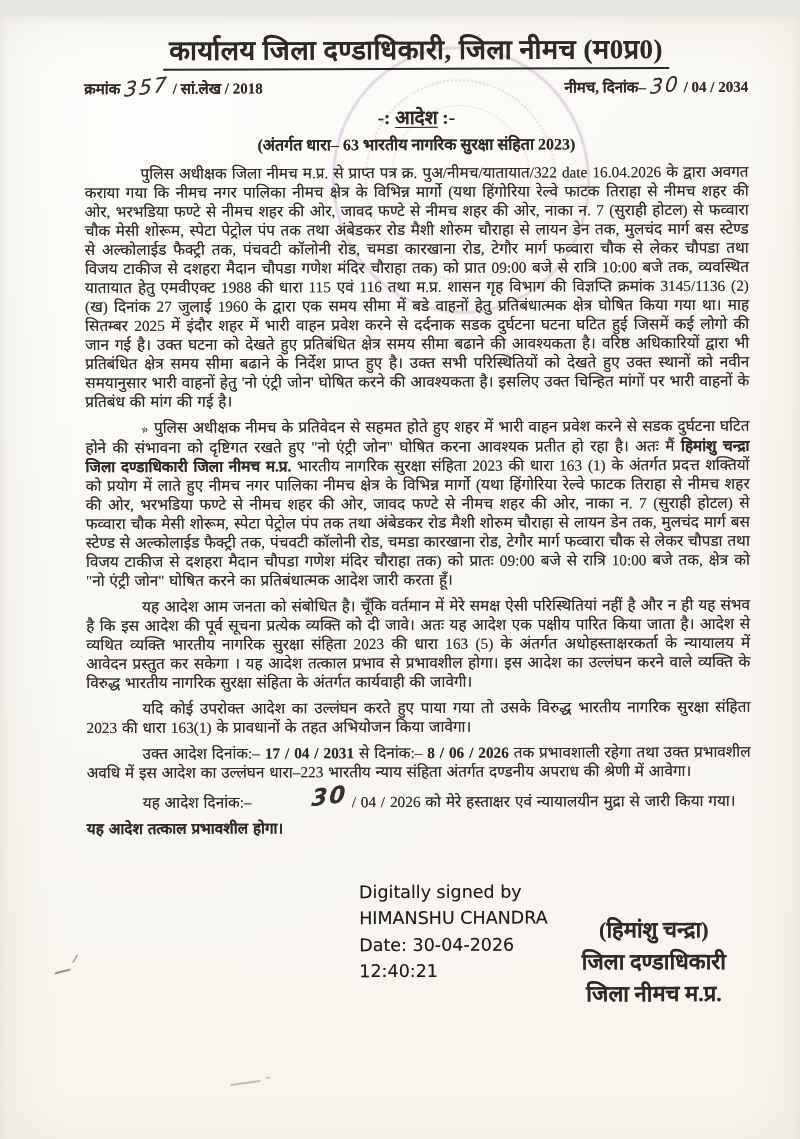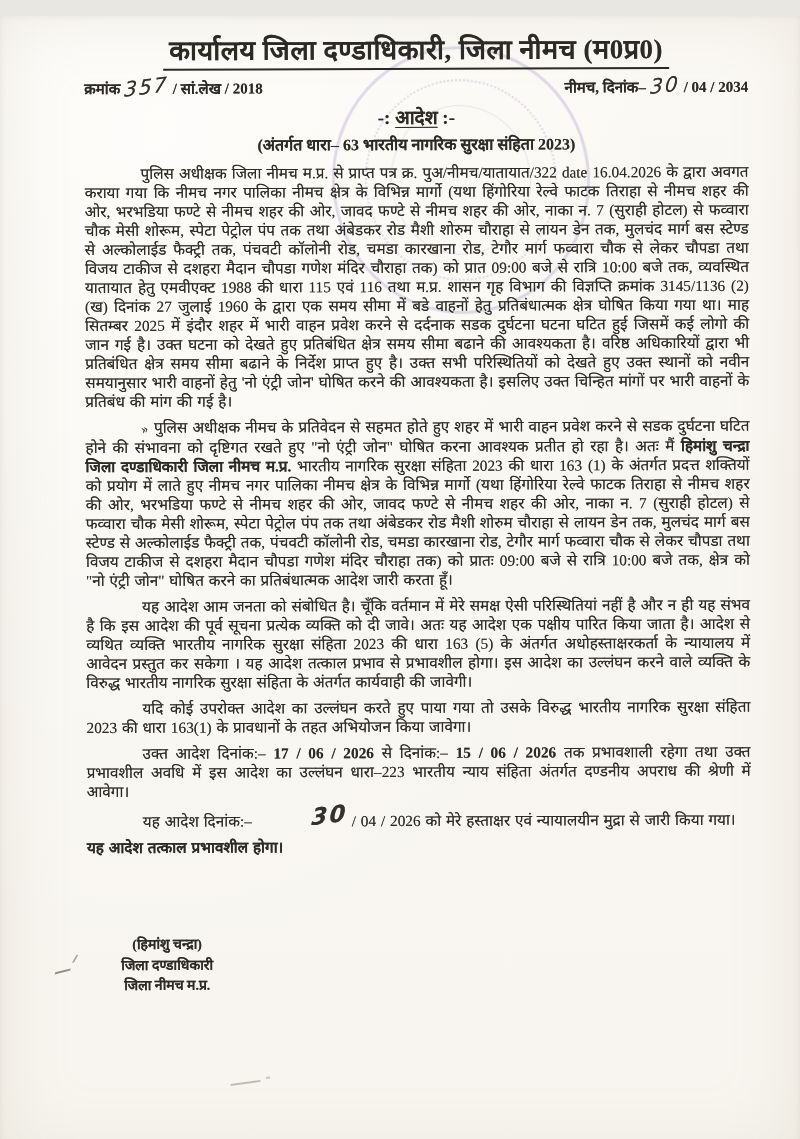--- a/index.html
+++ b/index.html
@@ -61,21 +61,21 @@
 
   .sig-row{display:flex;align-items:flex-start;margin-top:42px;}
   .digital-sig{
     margin-left:272px;
     font-family:"DejaVu Sans",sans-serif;
     font-size:17.5px;line-height:1.5;color:#1d1c1a;
     text-shadow:0 0 .4px rgba(40,40,40,.5);
   }
   .signatory{
     margin-left:34px;margin-top:36px;
-    text-align:center;font-size:14px;font-weight:bold;line-height:1.45;
+    text-align:center;font-size:22px;font-weight:bold;line-height:1.45;
     white-space:nowrap;
   }
 
   .stamp{
     position:absolute;left:332px;top:30px;width:252px;height:262px;
     border:3px solid #7e63ae;border-radius:50%;
     opacity:.22;filter:blur(.7px);
     transform:rotate(-8deg);
     pointer-events:none;
   }
@@ -141,29 +141,35 @@
     <div class="body-text">
 
       <p class="para">पुलिस अधीक्षक जिला नीमच म.प्र. से प्राप्त पत्र क्र. पुअ/नीमच/यातायात/322 date 16.04.2026 के द्वारा अवगत कराया गया कि नीमच नगर पालिका नीमच क्षेत्र के विभिन्न मार्गो (यथा हिंगोरिया रेल्वे फाटक तिराहा से नीमच शहर की ओर, भरभडिया फण्टे से नीमच शहर की ओर, जावद फण्टे से नीमच शहर की ओर, नाका न. 7 (सुराही होटल) से फव्वारा चौक मेसी शोरूम, स्पेटा पेट्रोल पंप तक तथा अंबेडकर रोड मैशी शोरुम चौराहा से लायन डेन तक, मुलचंद मार्ग बस स्टेण्ड से अल्कोलाईड फैक्ट्री तक, पंचवटी कॉलोनी रोड, चमडा कारखाना रोड, टेगौर मार्ग फव्वारा चौक से लेकर चौपडा तथा विजय टाकीज से दशहरा मैदान चौपडा गणेश मंदिर चौराहा तक) को प्रात 09:00 बजे से रात्रि 10:00 बजे तक, व्यवस्थित यातायात हेतु एमवीएक्ट 1988 की धारा 115 एवं 116 तथा म.प्र. शासन गृह विभाग की विज्ञप्ति क्रमांक 3145/1136 (2) (ख) दिनांक 27 जुलाई 1960 के द्वारा एक समय सीमा में बडे वाहनों हेतु प्रतिबंधात्मक क्षेत्र घोषित किया गया था। माह सितम्बर 2025 में इंदौर शहर में भारी वाहन प्रवेश करने से दर्दनाक सडक दुर्घटना घटना घटित हुई जिसमें कई लोगो की जान गई है। उक्त घटना को देखते हुए प्रतिबंधित क्षेत्र समय सीमा बढाने की आवश्यकता है। वरिष्ठ अधिकारियों द्वारा भी प्रतिबंधित क्षेत्र समय सीमा बढाने के निर्देश प्राप्त हुए है। उक्त सभी परिस्थितियों को देखते हुए उक्त स्थानों को नवीन समयानुसार भारी वाहनों हेतु 'नो एंट्री जोन' घोषित करने की आवश्यकता है। इसलिए उक्त चिन्हित मांगों पर भारी वाहनों के प्रतिबंध की मांग की गई है।</p>
 
       <p class="para"><span class="pen-mark">»</span><span>पुलिस अधीक्षक नीमच के प्रतिवेदन से सहमत होते हुए शहर में भारी वाहन प्रवेश करने से सडक दुर्घटना घटित होने की संभावना को दृष्टिगत रखते हुए "नो एंट्री जोन" घोषित करना आवश्यक प्रतीत हो रहा है। अतः मैं</span> <span class="b">हिमांशु चन्द्रा जिला दण्डाधिकारी जिला नीमच म.प्र.</span> <span>भारतीय नागरिक सुरक्षा संहिता 2023 की धारा 163 (1) के अंतर्गत प्रदत्त शक्तियों को प्रयोग में लाते हुए नीमच नगर पालिका नीमच क्षेत्र के विभिन्न मार्गो (यथा हिंगोरिया रेल्वे फाटक तिराहा से नीमच शहर की ओर, भरभडिया फण्टे से नीमच शहर की ओर, जावद फण्टे से नीमच शहर की ओर, नाका न. 7 (सुराही होटल) से फव्वारा चौक मेसी शोरूम, स्पेटा पेट्रोल पंप तक तथा अंबेडकर रोड मैशी शोरुम चौराहा से लायन डेन तक, मुलचंद मार्ग बस स्टेण्ड से अल्कोलाईड फैक्ट्री तक, पंचवटी कॉलोनी रोड, चमडा कारखाना रोड, टेगौर मार्ग फव्वारा चौक से लेकर चौपडा तथा विजय टाकीज से दशहरा मैदान चौपडा गणेश मंदिर चौराहा तक) को प्रातः 09:00 बजे से रात्रि 10:00 बजे तक, क्षेत्र को "नो एंट्री जोन" घोषित करने का प्रतिबंधात्मक आदेश जारी करता हूँ।</span></p>
 
       <p class="para">यह आदेश आम जनता को संबोधित है। चूँकि वर्तमान में मेरे समक्ष ऐसी परिस्थितियां नहीं है और न ही यह संभव है कि इस आदेश की पूर्व सूचना प्रत्येक व्यक्ति को दी जावे। अतः यह आदेश एक पक्षीय पारित किया जाता है। आदेश से व्यथित व्यक्ति भारतीय नागरिक सुरक्षा संहिता 2023 की धारा 163 (5) के अंतर्गत अधोहस्ताक्षरकर्ता के न्यायालय में आवेदन प्रस्तुत कर सकेगा । यह आदेश तत्काल प्रभाव से प्रभावशील होगा। इस आदेश का उल्लंघन करने वाले व्यक्ति के विरुद्ध भारतीय नागरिक सुरक्षा संहिता के अंतर्गत कार्यवाही की जावेगी।</p>
 
       <p class="para">यदि कोई उपरोक्त आदेश का उल्लंघन करते हुए पाया गया तो उसके विरुद्ध भारतीय नागरिक सुरक्षा संहिता 2023 की धारा 163(1) के प्रावधानों के तहत अभियोजन किया जावेगा।</p>
 
-      <p class="para"><span>उक्त आदेश दिनांक:–</span> <span class="b">17 / 06 / 2026</span> <span>से दिनांक:–</span> <span class="b">15 / 06 / 2026</span> <span>तक प्रभावशाली रहेगा तथा उक्त प्रभावशील अवधि में इस आदेश का उल्लंघन धारा–223 भारतीय न्याय संहिता अंतर्गत दण्डनीय अपराध की श्रेणी में आवेगा।</span></p>
+      <p class="para"><span>उक्त आदेश दिनांक:–</span> <span class="b">17 / 04 / 2031</span> <span>से दिनांक:–</span> <span class="b">8 / 06 / 2026</span> <span>तक प्रभावशाली रहेगा तथा उक्त प्रभावशील अवधि में इस आदेश का उल्लंघन धारा–223 भारतीय न्याय संहिता अंतर्गत दण्डनीय अपराध की श्रेणी में आवेगा।</span></p>
 
       <p class="para"><span>यह आदेश दिनांक:–</span><span class="hw hw-big">30</span><span>/ 04 / 2026 को मेरे हस्ताक्षर एवं न्यायालयीन मुद्रा से जारी किया गया।</span></p>
 
       <p class="para b" style="text-indent:0;">यह आदेश तत्काल प्रभावशील होगा।</p>
 
     </div>
 
     <div class="sig-row">
+      <div class="digital-sig">
+        <div>Digitally signed by</div>
+        <div>HIMANSHU CHANDRA</div>
+        <div>Date: 30-04-2026</div>
+        <div>12:40:21</div>
+      </div>
       <div class="signatory">
         <div>(हिमांशु चन्द्रा)</div>
         <div>जिला दण्डाधिकारी</div>
         <div>जिला नीमच म.प्र.</div>
       </div>
     </div>
 
   </div>
 
   <div class="smudge smudge-check"></div>

